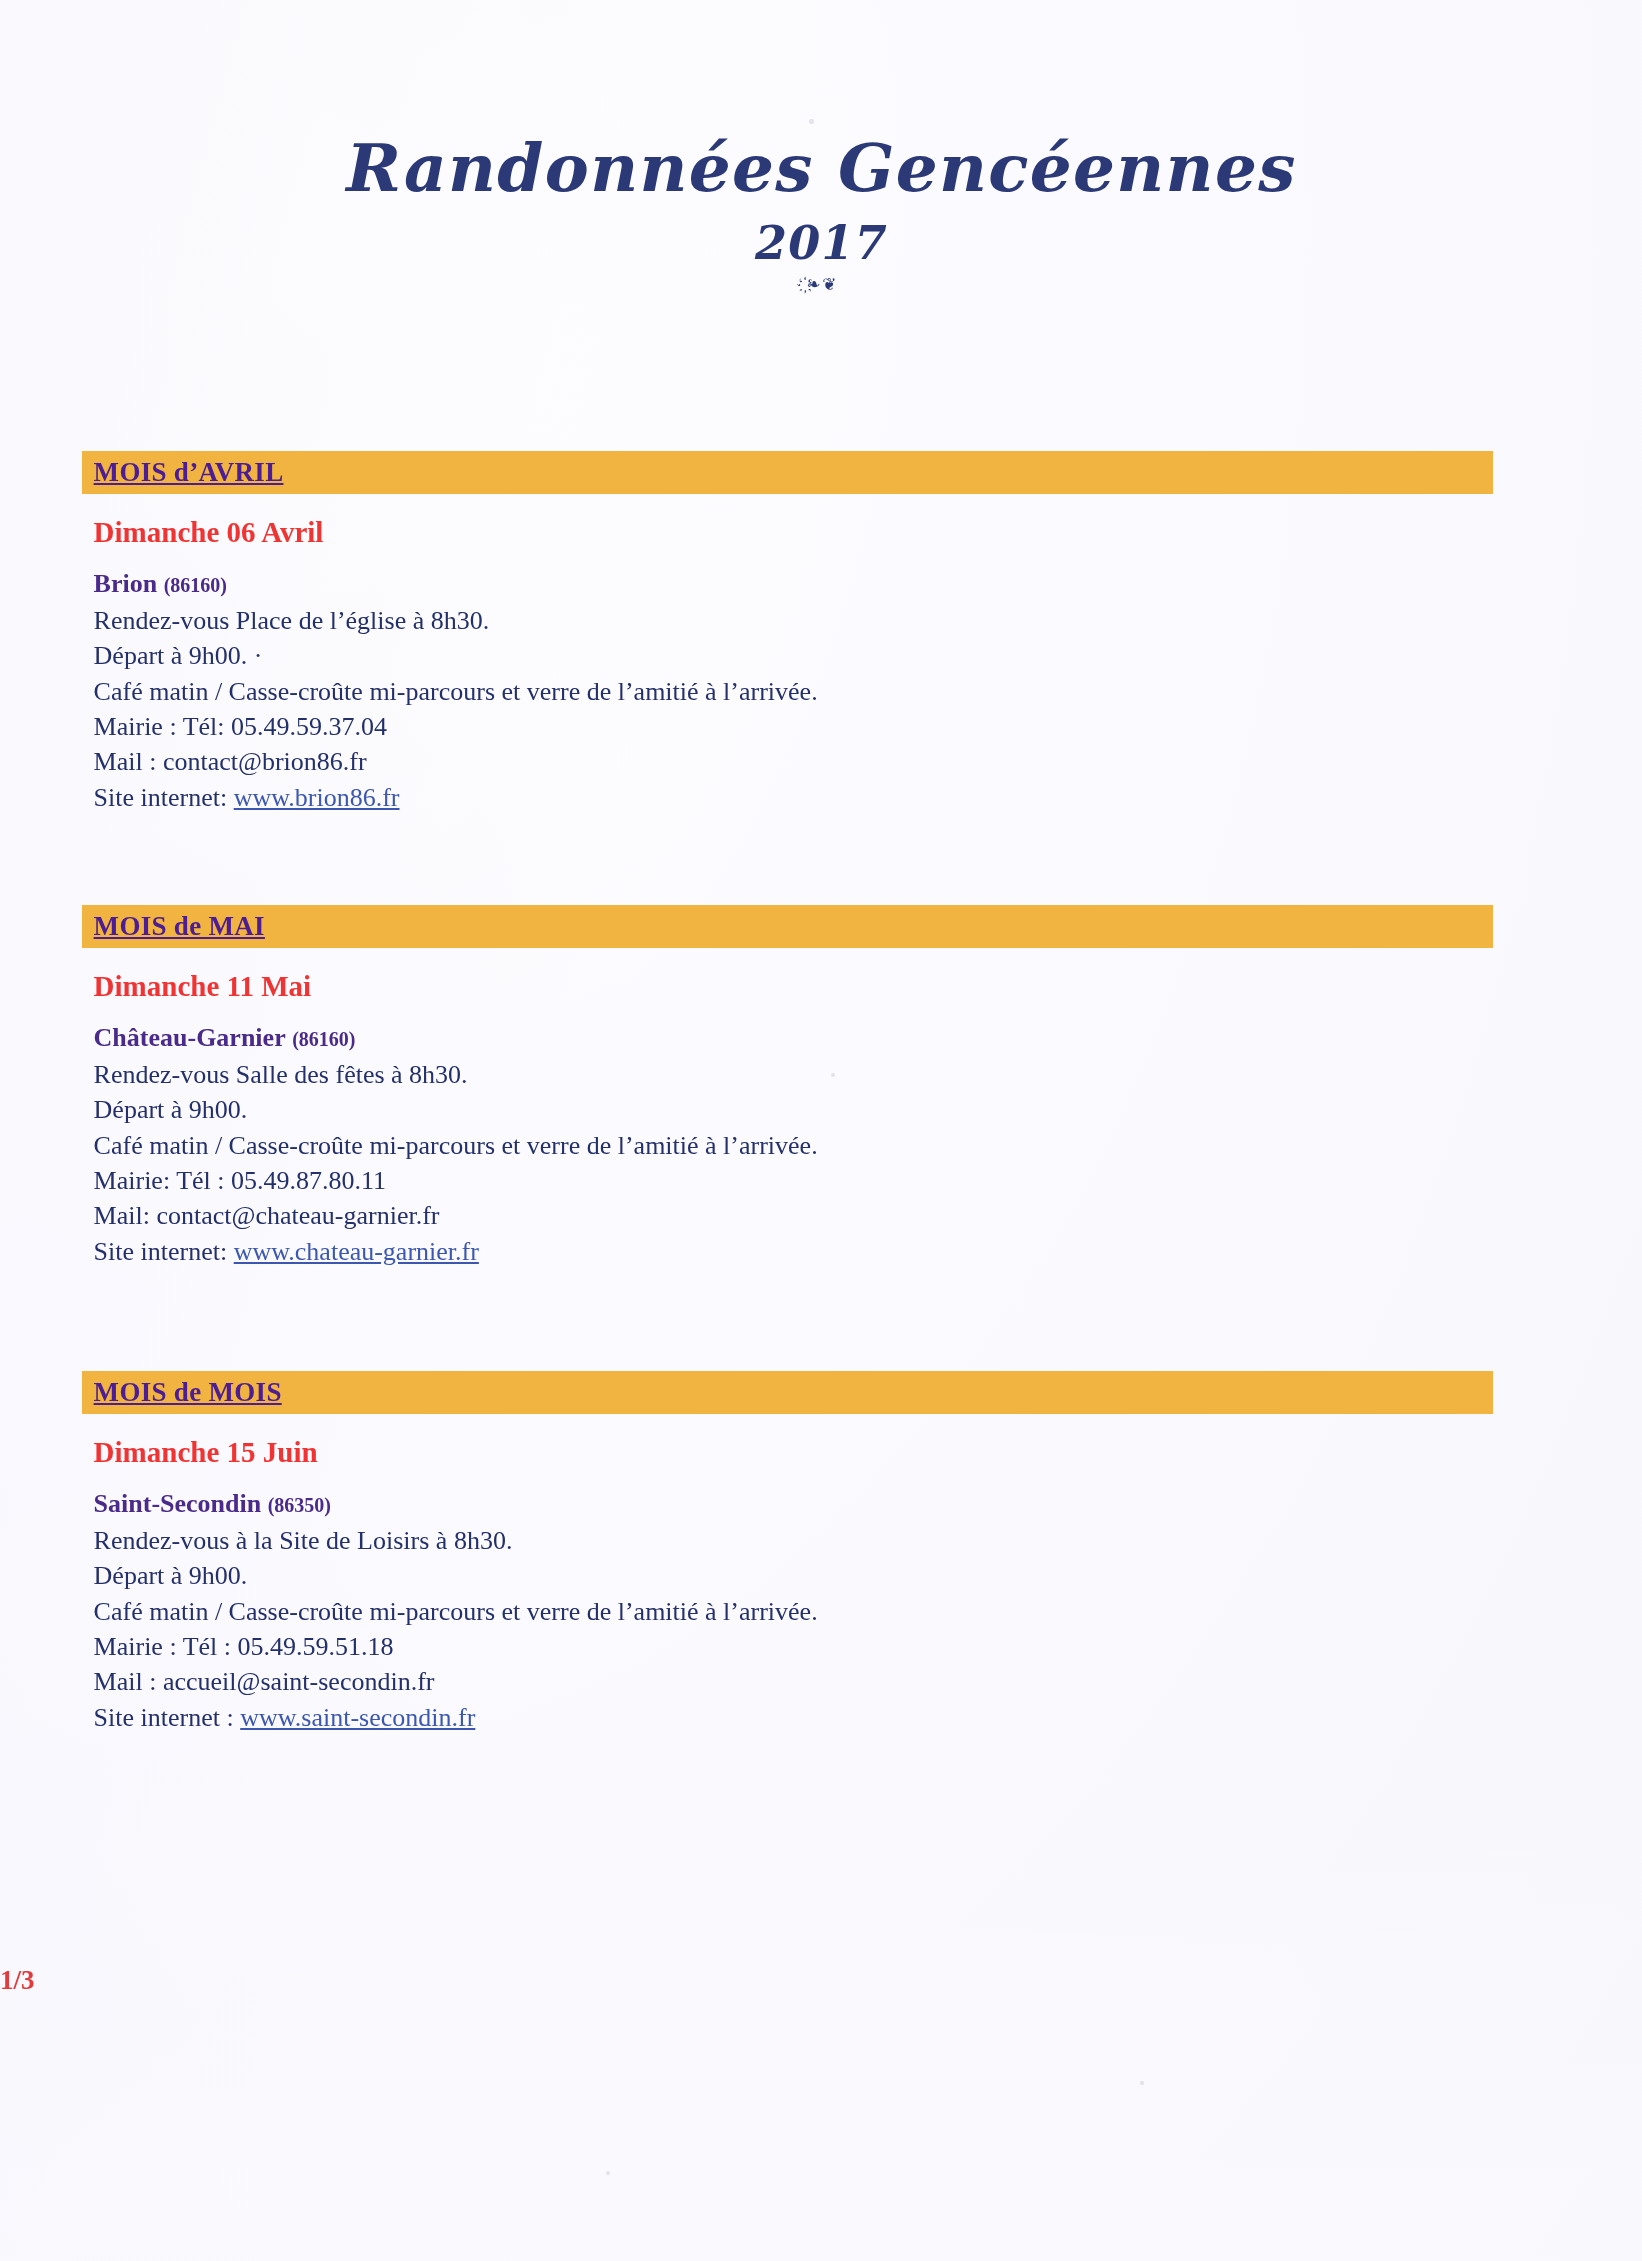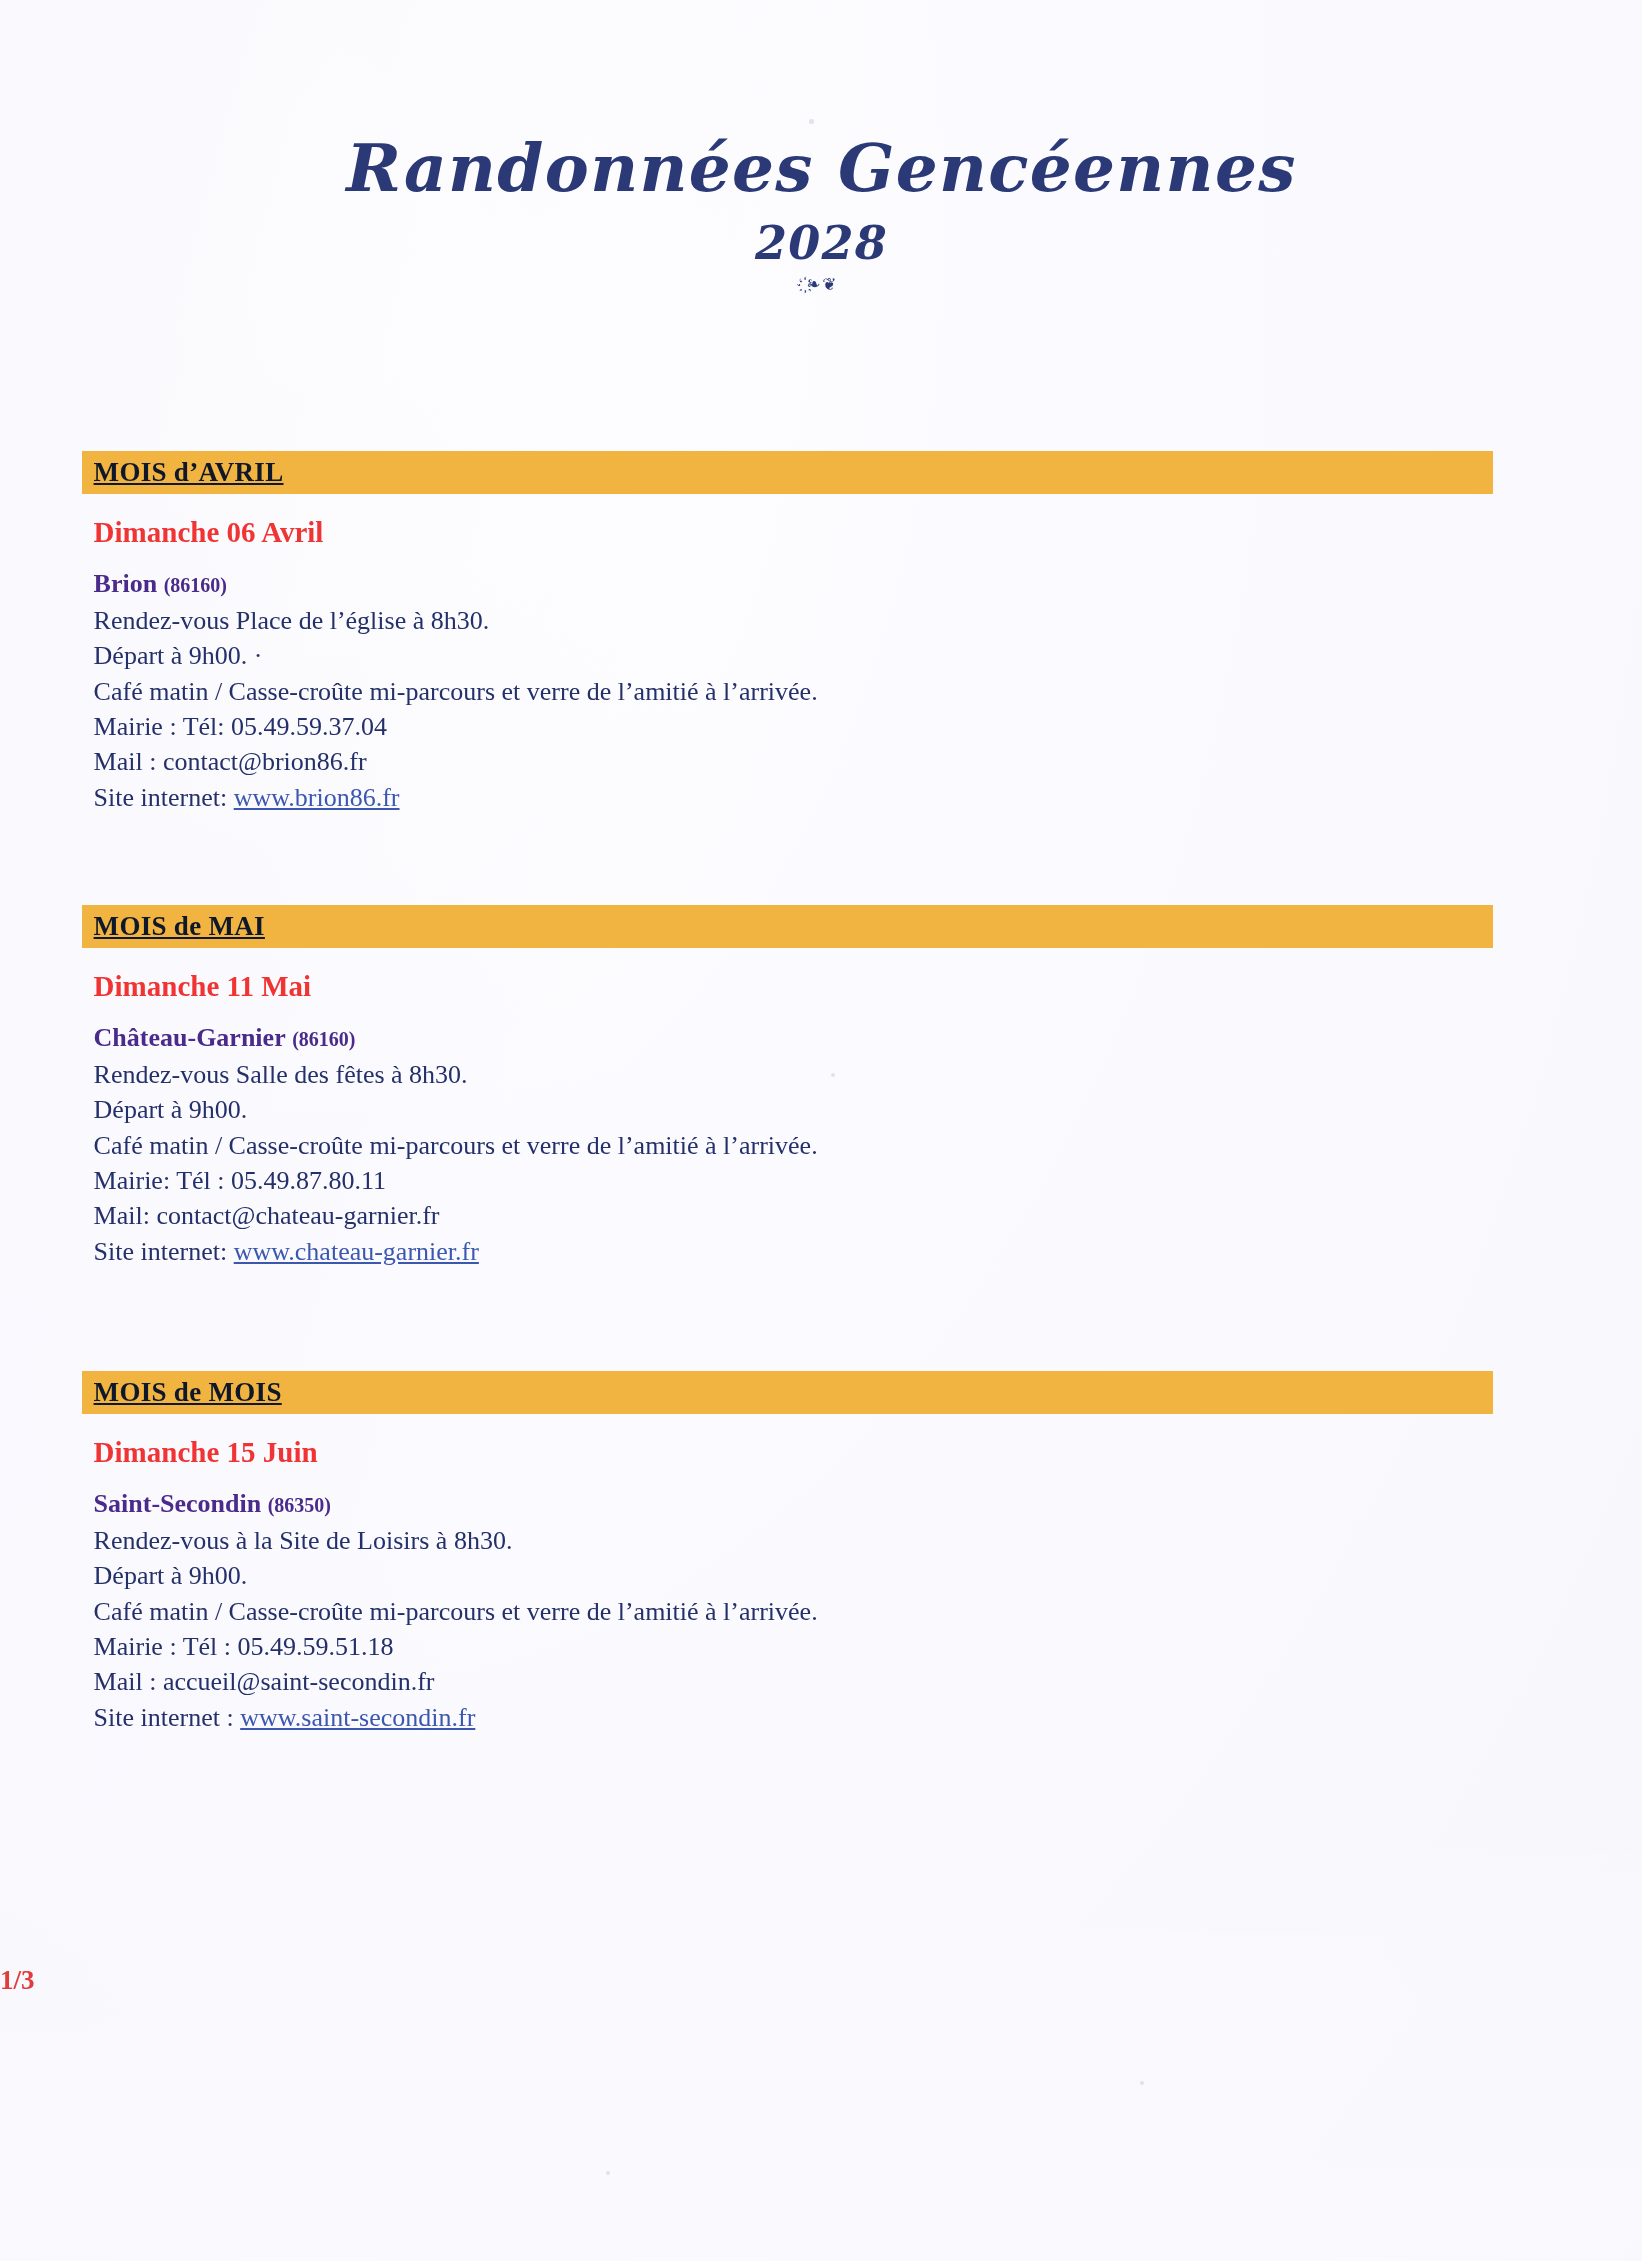--- a/index.html
+++ b/index.html
@@ -91,21 +91,21 @@
     align-items: center;
     padding-left: 11.6px;
     box-sizing: border-box;
     width: 1411px;
     max-width: 100%;
   }
   .month-bar-label {
     font-family: "Liberation Serif", serif;
     font-weight: 700;
     font-size: 27px;
-    color: #0f172a;
+    color: #4c1d95;
     text-decoration: underline;
     letter-spacing: 0.3px;
   }
 
   .hike-date {
     color: #f03434;
     font-weight: 700;
     font-size: 29px;
     margin: 22px 0 18px 11.6px;
     font-family: "Liberation Serif", serif;
@@ -171,21 +171,21 @@
 <div class="page">
   <div class="paper-tint"></div>
 
   <div class="speck" style="left:809px; top:119px; width:4.5px; height:4.5px;"></div>
   <div class="speck" style="left:831px; top:1073px; width:3.9px; height:3.9px;"></div>
   <div class="speck" style="left:606px; top:2171px; width:3.9px; height:3.9px;"></div>
   <div class="speck" style="left:1140px; top:2081px; width:3.9px; height:3.9px;"></div>
 
   <div class="header">
     <div class="doc-title">Randonnées Gencéennes</div>
-    <div class="doc-year">2028</div>
+    <div class="doc-year">2017</div>
     <div class="ornament">҉❧❦</div>
   </div>
 
   <div class="content">
 
     <div class="month-block">
       <div class="month-bar">
         <span class="month-bar-label">MOIS d’AVRIL</span>
       </div>
       <div class="hike-date">Dimanche 06 Avril</div>

